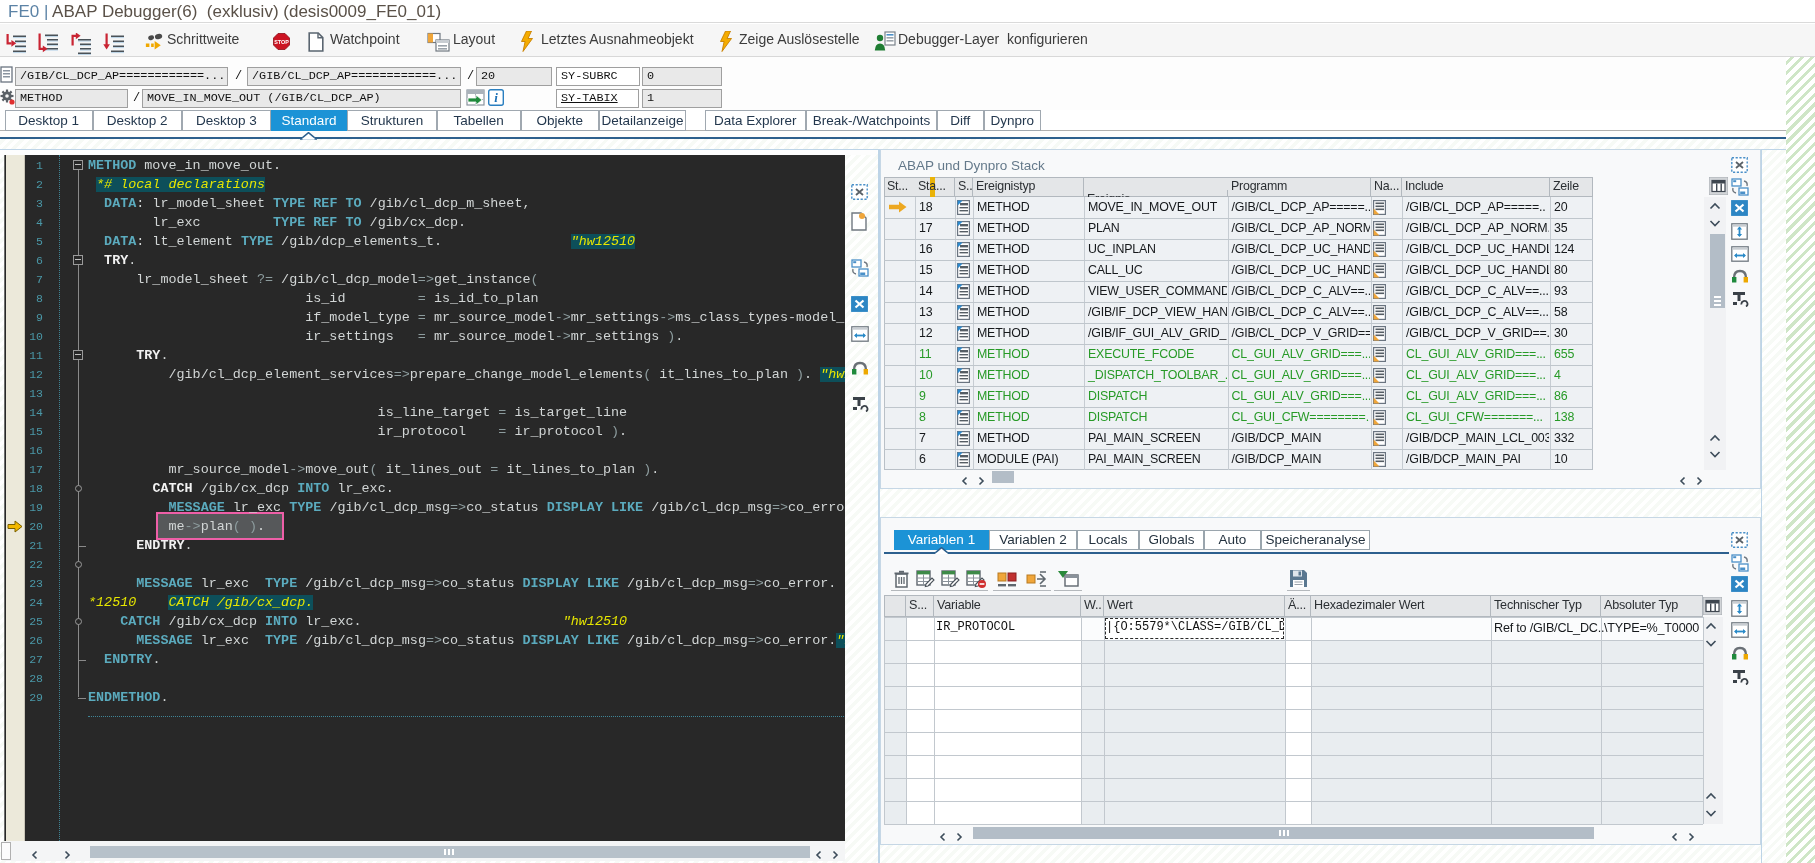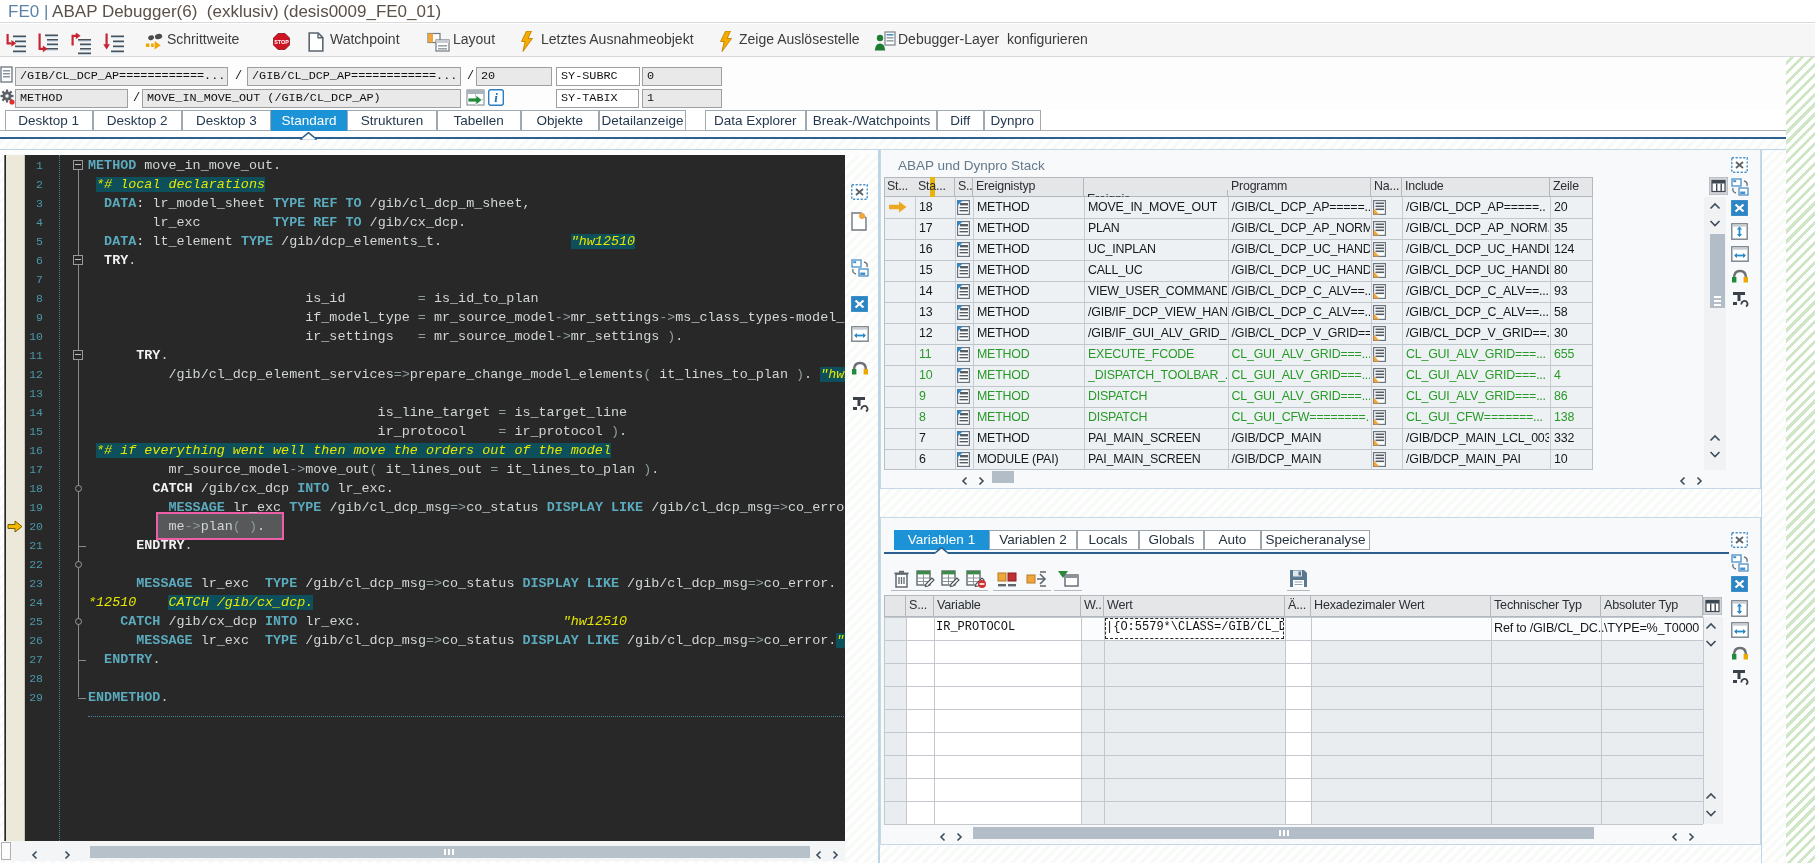--- a/index.html
+++ b/index.html
@@ -166,21 +166,21 @@
 <rect x="1" y="1" width="17" height="15" fill="#fff" stroke="#8a949e" stroke-width="1.2"></rect>
 <rect x="1" y="1" width="17" height="4" fill="#aab2ba"></rect>
 <line x1="9.5" y1="5" x2="9.5" y2="16" stroke="#aab2ba" stroke-width="1"></line>
 <line x1="2" y1="10.5" x2="17" y2="10.5" stroke="#aab2ba" stroke-width="1"></line>
 <path d="M2 9 h8 v-3 l6 5 -6 5 v-3 h-8 z" fill="#1f8a3c" stroke="#fff" stroke-width="0.8"></path>
 </svg>
 <svg class="a" style="left:488px;top:89px;" width="16" height="17" viewBox="0 0 16 17">
 <rect x="0.7" y="0.7" width="14.6" height="15.6" rx="2" fill="#fff" stroke="#2a7fc0" stroke-width="1.4"></rect>
 <text x="8" y="13" font-size="13" font-weight="bold" font-style="italic" fill="#1a6fb5" text-anchor="middle" font-family="Liberation Serif">i</text>
 </svg>
-<div class="fld fldw" style="left:556px;top:88.5px;width:83px;height:19px;">SY-TABIX</div>
+<div class="fld fldw" style="left:556px;top:88.5px;width:83px;height:19px;text-decoration:underline;">SY-TABIX</div>
 <div class="fld" style="left:642px;top:88.5px;width:80px;height:19px;">1</div>
 <div class="a" style="left:0;top:110px;width:1786px;height:20.5px;background:#fff;"></div>
 <div class="a" style="left:0;top:129.6px;width:1786px;height:1.4px;background:#b0b0b0;"></div>
 <div class="tab" style="left:5px;width:87.5px;">Desktop 1</div>
 <div class="tab" style="left:92.5px;width:89.5px;">Desktop 2</div>
 <div class="tab" style="left:182px;width:89px;">Desktop 3</div>
 <div class="tab tabsel" style="left:271px;width:76px;">Standard</div>
 <div class="tab" style="left:347px;width:90px;">Strukturen</div>
 <div class="tab" style="left:437px;width:83.5px;">Tabellen</div>
 <div class="tab" style="left:520.5px;width:78.5px;">Objekte</div>
@@ -208,37 +208,37 @@
 <div class="cl" style="top:19.5px;"> <span class="cb">*# local declarations</span></div>
 <div class="ln" style="top:38.5px;">3</div>
 <div class="cl" style="top:38.5px;">  <span class="k">DATA</span>: lr_model_sheet <span class="k">TYPE REF TO</span> /gib/cl_dcp_m_sheet,</div>
 <div class="ln" style="top:57.5px;">4</div>
 <div class="cl" style="top:57.5px;">        lr_exc         <span class="k">TYPE REF TO</span> /gib/cx_dcp.</div>
 <div class="ln" style="top:76.5px;">5</div>
 <div class="cl" style="top:76.5px;">  <span class="k">DATA</span>: lt_element <span class="k">TYPE</span> /gib/dcp_elements_t.                <span class="cb">"hw12510</span></div>
 <div class="ln" style="top:95.5px;">6</div>
 <div class="cl" style="top:95.5px;">  <span class="w">TRY</span>.</div>
 <div class="ln" style="top:114.5px;">7</div>
+<div class="cl" style="top:114.5px;">      lr_model_sheet <span class="o">?=</span> /gib/cl_dcp_model<span class="o">=&gt;</span>get_instance<span class="o">(</span></div>
 <div class="ln" style="top:133.5px;">8</div>
 <div class="cl" style="top:133.5px;">                           is_id         <span class="o">=</span> is_id_to_plan</div>
 <div class="ln" style="top:152.5px;">9</div>
 <div class="cl" style="top:152.5px;">                           if_model_type <span class="o">=</span> mr_source_model<span class="o">-&gt;</span>mr_settings<span class="o">-&gt;</span>ms_class_types-model_s</div>
 <div class="ln" style="top:171.5px;">10</div>
 <div class="cl" style="top:171.5px;">                           ir_settings   <span class="o">=</span> mr_source_model<span class="o">-&gt;</span>mr_settings <span class="o">)</span>.</div>
 <div class="ln" style="top:190.5px;">11</div>
 <div class="cl" style="top:190.5px;">      <span class="w">TRY</span>.</div>
 <div class="ln" style="top:209.5px;">12</div>
 <div class="cl" style="top:209.5px;">          /gib/cl_dcp_element_services<span class="o">=&gt;</span>prepare_change_model_elements<span class="o">(</span> it_lines_to_plan <span class="o">)</span>. <span class="cb">"hw12510</span></div>
 <div class="ln" style="top:228.5px;">13</div>
 <div class="ln" style="top:247.5px;">14</div>
 <div class="cl" style="top:247.5px;">                                    is_line_target <span class="o">=</span> is_target_line</div>
 <div class="ln" style="top:266.5px;">15</div>
 <div class="cl" style="top:266.5px;">                                    ir_protocol    <span class="o">=</span> ir_protocol <span class="o">)</span>.</div>
 <div class="ln" style="top:285.5px;">16</div>
-<div class="cl" style="top:285.5px;"> <span class="cb">*# if everything went well then move the orders out of the model</span></div>
 <div class="ln" style="top:304.5px;">17</div>
 <div class="cl" style="top:304.5px;">          mr_source_model<span class="o">-&gt;</span>move_out<span class="o">(</span> it_lines_out <span class="o">=</span> it_lines_to_plan <span class="o">)</span>.</div>
 <div class="ln" style="top:323.5px;">18</div>
 <div class="cl" style="top:323.5px;">        <span class="w">CATCH</span> /gib/cx_dcp <span class="k">INTO</span> lr_exc.</div>
 <div class="ln" style="top:342.5px;">19</div>
 <div class="cl" style="top:342.5px;">          <span class="k">MESSAGE</span> lr_exc <span class="k">TYPE</span> /gib/cl_dcp_msg<span class="o">=&gt;</span>co_status <span class="k">DISPLAY LIKE</span> /gib/cl_dcp_msg<span class="o">=&gt;</span>co_error</div>
 <div class="ln" style="top:361.5px;">20</div>
 <div class="cl" style="top:361.5px;">          me<span class="o">-&gt;</span>plan<span class="o">( )</span>.</div>
 <div class="ln" style="top:380.5px;">21</div>
 <div class="cl" style="top:380.5px;">      <span class="w">ENDTRY</span>.</div>

